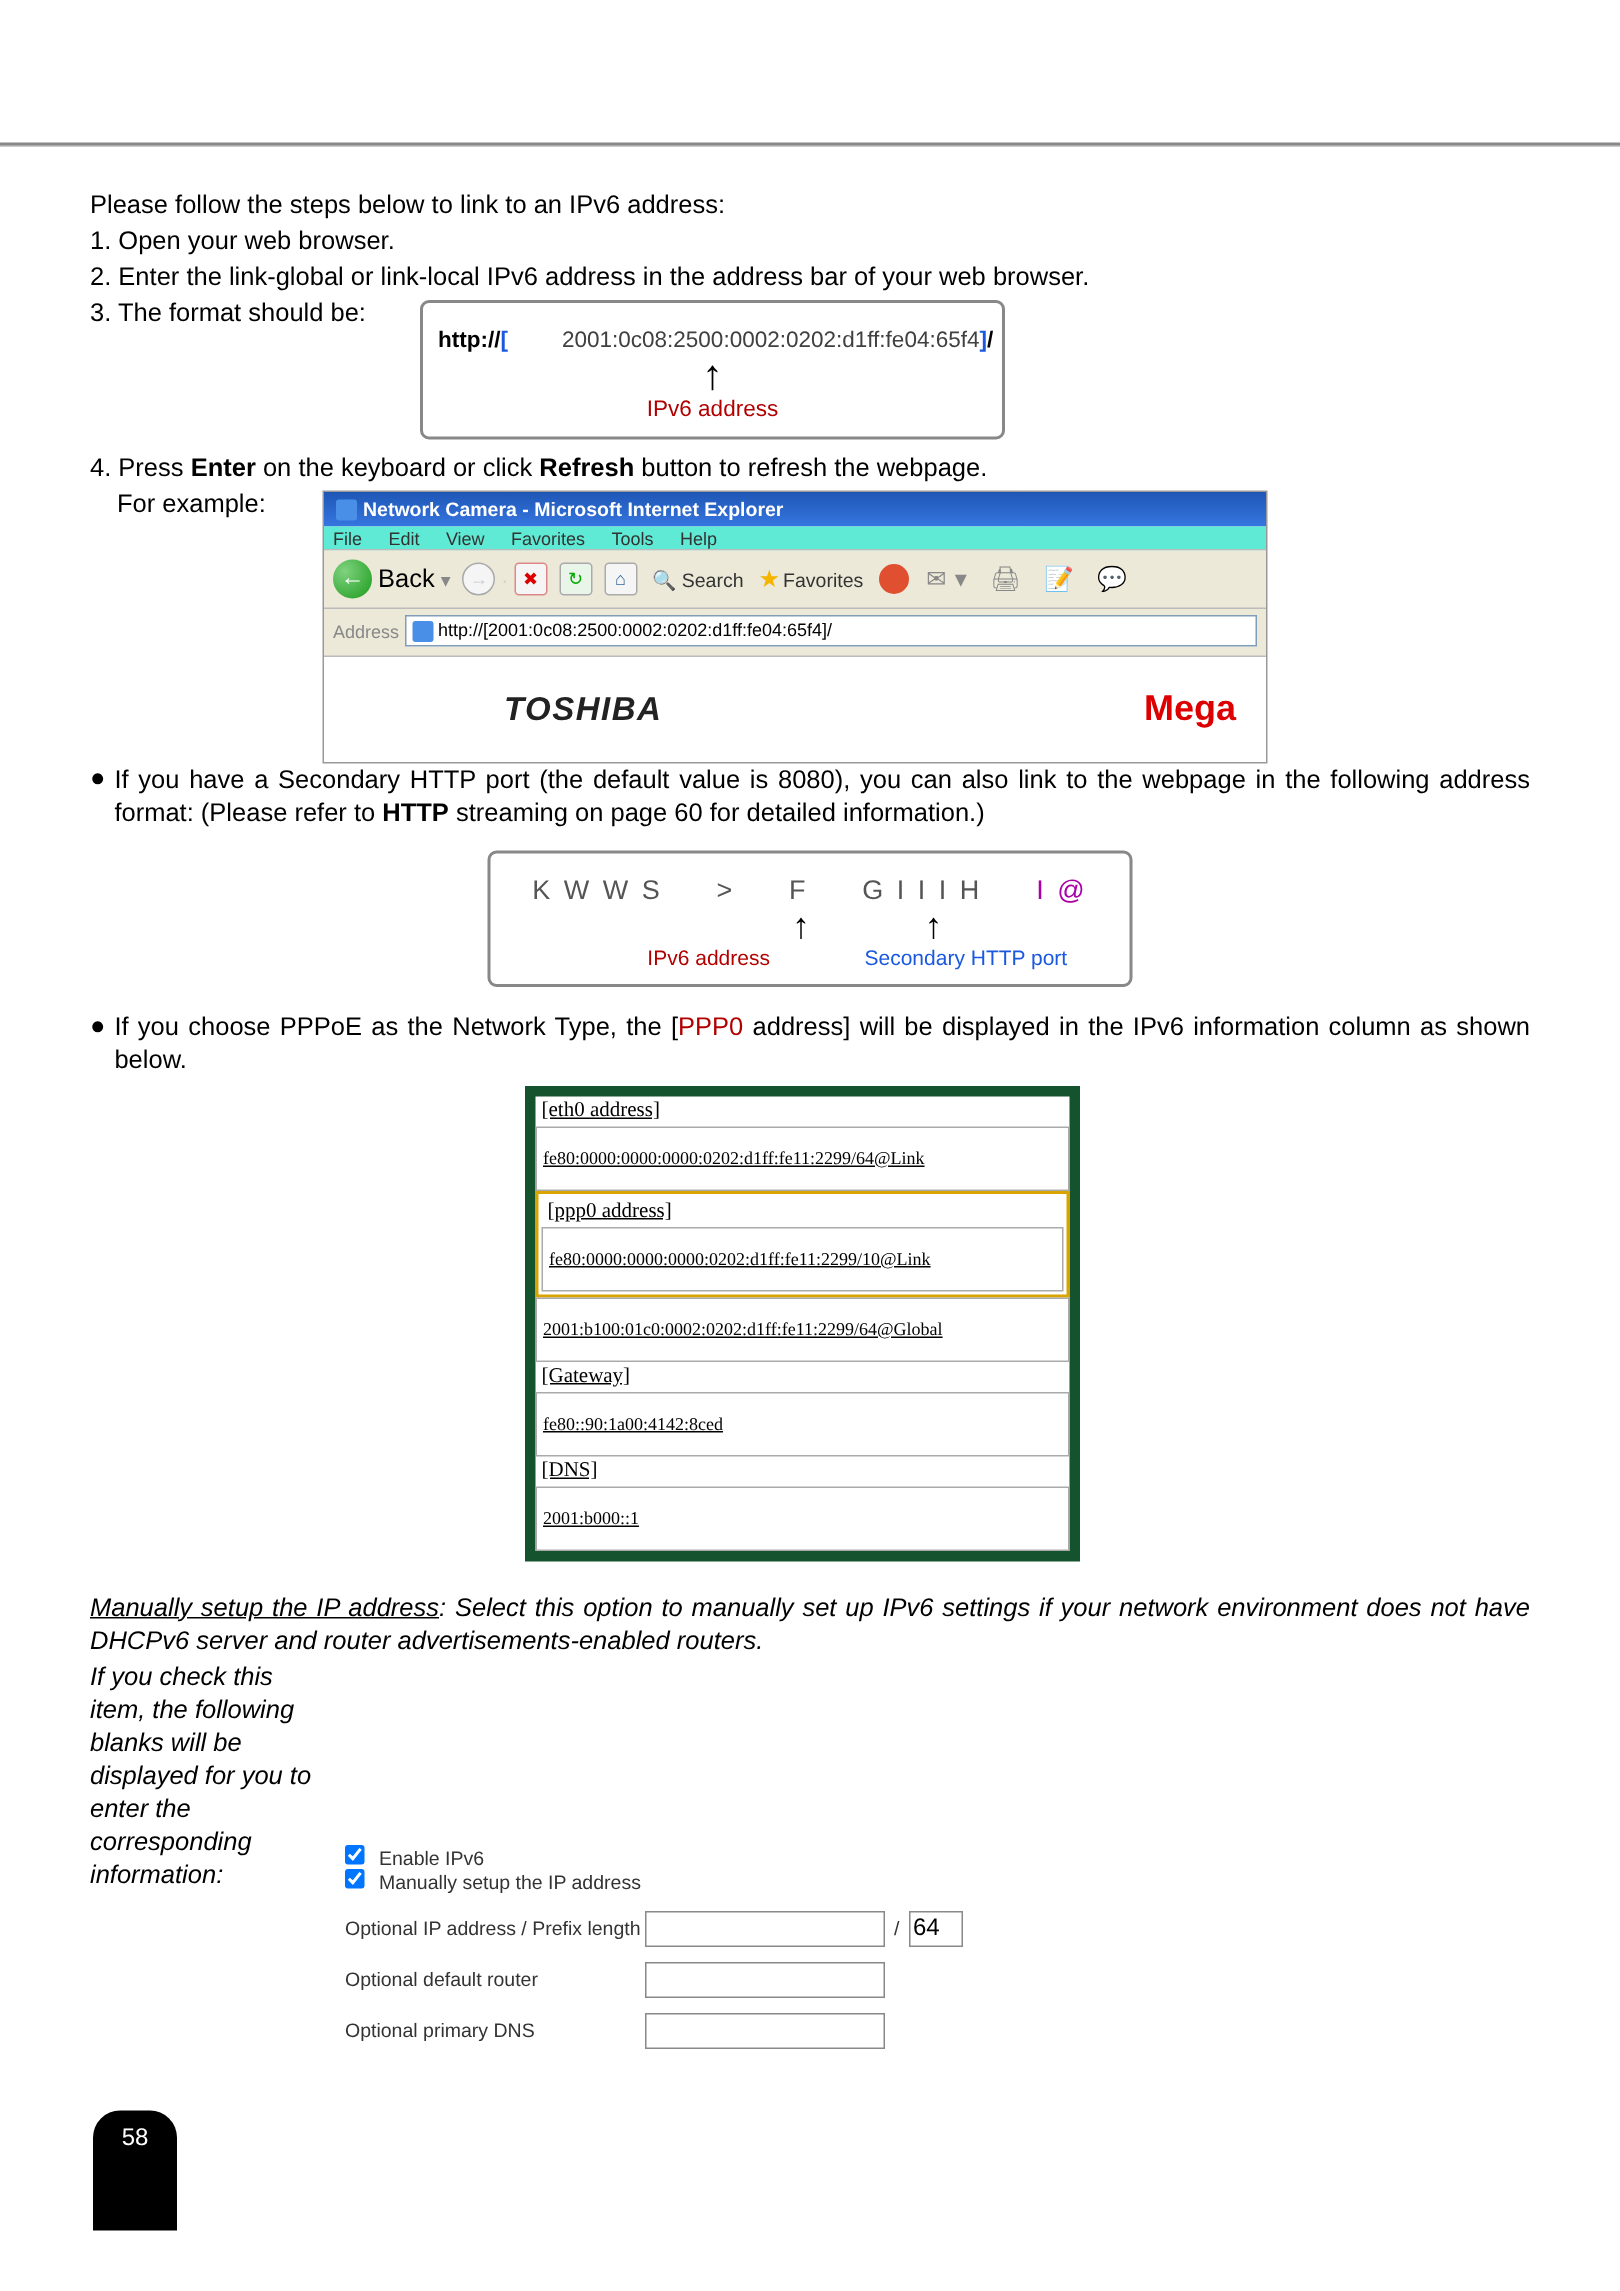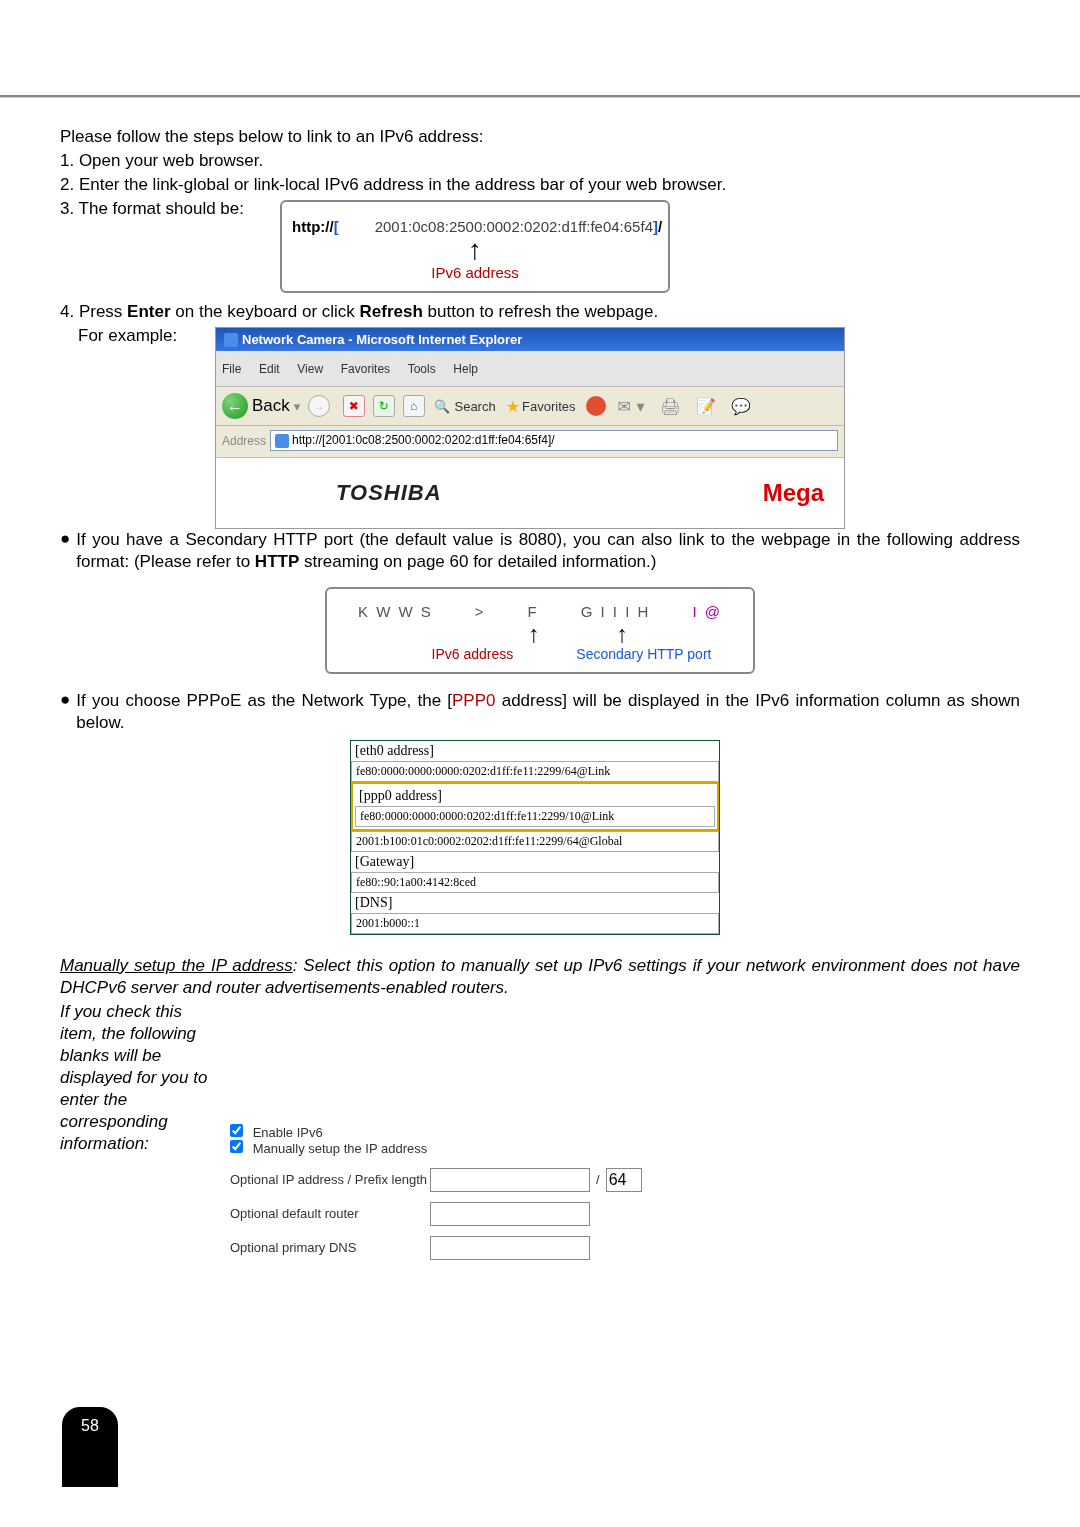--- a/index.html
+++ b/index.html
@@ -63,22 +63,22 @@
   }
   .ie-logo-icon {
     display: inline-block;
     width: 14px; height: 14px;
     background: #4a8fe7;
     border-radius: 2px;
     vertical-align: middle;
     margin-right: 4px;
   }
   .ie-menu {
-    background: #e5e5e5;
-    padding: 10px 6px;
+    background: #5eead4;
+    padding: 0 6px;
     border-bottom: 1px solid #bbb;
   }
   .ie-menu span { margin-right: 14px; font-size: 12px; color: #333; }
   .ie-toolbar {
     background: #ece9d8;
     padding: 6px 6px;
     border-bottom: 1px solid #bbb;
     display: flex;
     align-items: center;
   }
@@ -163,36 +163,37 @@
   .bullet-line .dot { margin-right: 6px; }
   .note-ex-box {
     border: 2px solid #888;
     border-radius: 6px;
     width: 430px;
     margin: 12px auto 16px auto;
     padding: 14px 10px 10px 10px;
     text-align: center;
     position: relative;
   }
-  .note-ex-box .row1 { display: flex; justify-content: space-around; color: #555; font-size: 15px; letter-spacing: 2px; align-items: flex-end; }
+  .note-ex-box .row1 { display: flex; justify-content: space-around; color: #555; font-size: 18px; letter-spacing: 2px; align-items: flex-end; }
   .note-ex-box .arrows { display: flex; justify-content: space-around; font-size: 24px; line-height: 0.8; margin-top: 4px; }
   .note-ex-box .labels { display: flex; justify-content: space-around; font-size: 14px; margin-top: 2px; }
   .ipv6-red { color: #b20000; }
   .ipv6-blue { color: #1a58e0; }
   .ipv6-box {
-    border: 1px solid #14532d;
+    border: 7px solid #14532d;
     width: 400px;
     margin: 4px auto 0 auto;
     font-size: 13px;
     background: #fff;
+    text-decoration: underline;
   }
   .ipv6-box .lbl { font-family: serif; font-size: 14px; padding: 2px 4px; }
   .ipv6-box .val {
     border: 1px solid #aaa;
-    padding: 2px 4px;
+    padding: 13px 4px;
     font-size: 12px;
     font-family: serif;
   }
   .highlight-box {
     border: 2px solid #d9a300;
     padding: 2px;
   }
   .manual-text { text-align: justify; font-style: italic; }
   .manual-text .u { text-decoration: underline; }
   .ipv6-form {

